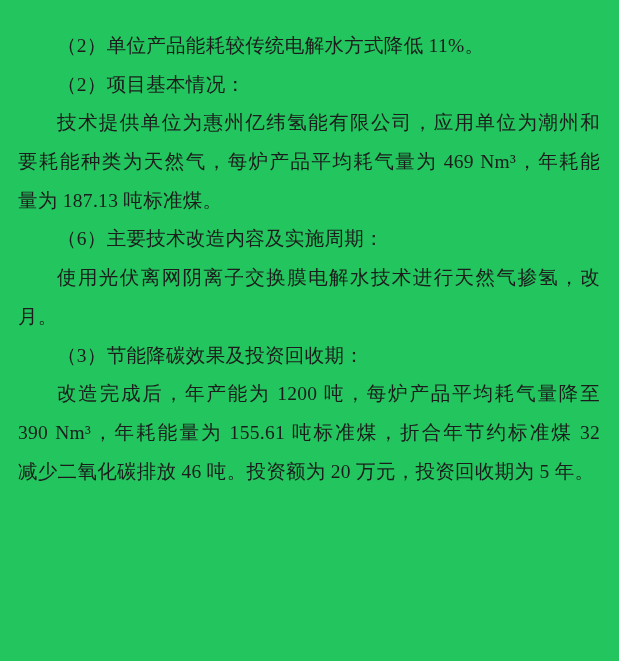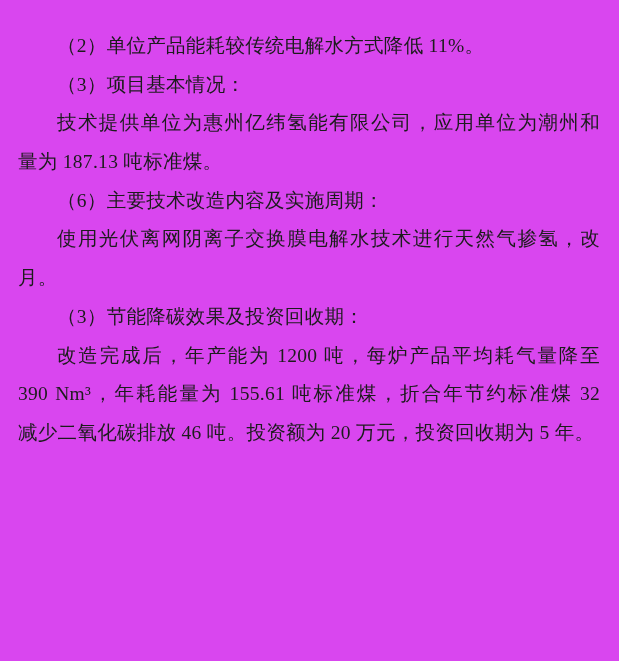--- a/index.html
+++ b/index.html
@@ -35,25 +35,26 @@
   }
   .line.justify {
     text-align: justify;
     text-align-last: justify;
     text-justify: inter-ideograph;
   }
 </style>
 </head>
 <body>
 
-<div class="page" style="background: #d946ef; color: rgb(28, 28, 28);">
+<div class="page" style="background: #22c55e; color: rgb(28, 28, 28);">
   <div class="doc-body">
       <div class="line indent">（2）单位产品能耗较传统电解水方式降低 11%。</div>
-      <div class="line indent">（3）项目基本情况：</div>
+      <div class="line indent">（2）项目基本情况：</div>
       <div class="line indent justify">技术提供单位为惠州亿纬氢能有限公司，应用单位为潮州和</div>
+      <div class="line justify">要耗能种类为天然气，每炉产品平均耗气量为 469 Nm³，年耗能</div>
       <div class="line">量为 187.13 吨标准煤。</div>
       <div class="line indent">（6）主要技术改造内容及实施周期：</div>
       <div class="line indent justify">使用光伏离网阴离子交换膜电解水技术进行天然气掺氢，改</div>
       <div class="line">月。</div>
       <div class="line indent">（3）节能降碳效果及投资回收期：</div>
       <div class="line indent justify">改造完成后，年产能为 1200 吨，每炉产品平均耗气量降至</div>
       <div class="line justify">390 Nm³，年耗能量为 155.61 吨标准煤，折合年节约标准煤 32 吨，</div>
       <div class="line">减少二氧化碳排放 46 吨。投资额为 20 万元，投资回收期为 5 年。</div>
     </div>
 </div>

